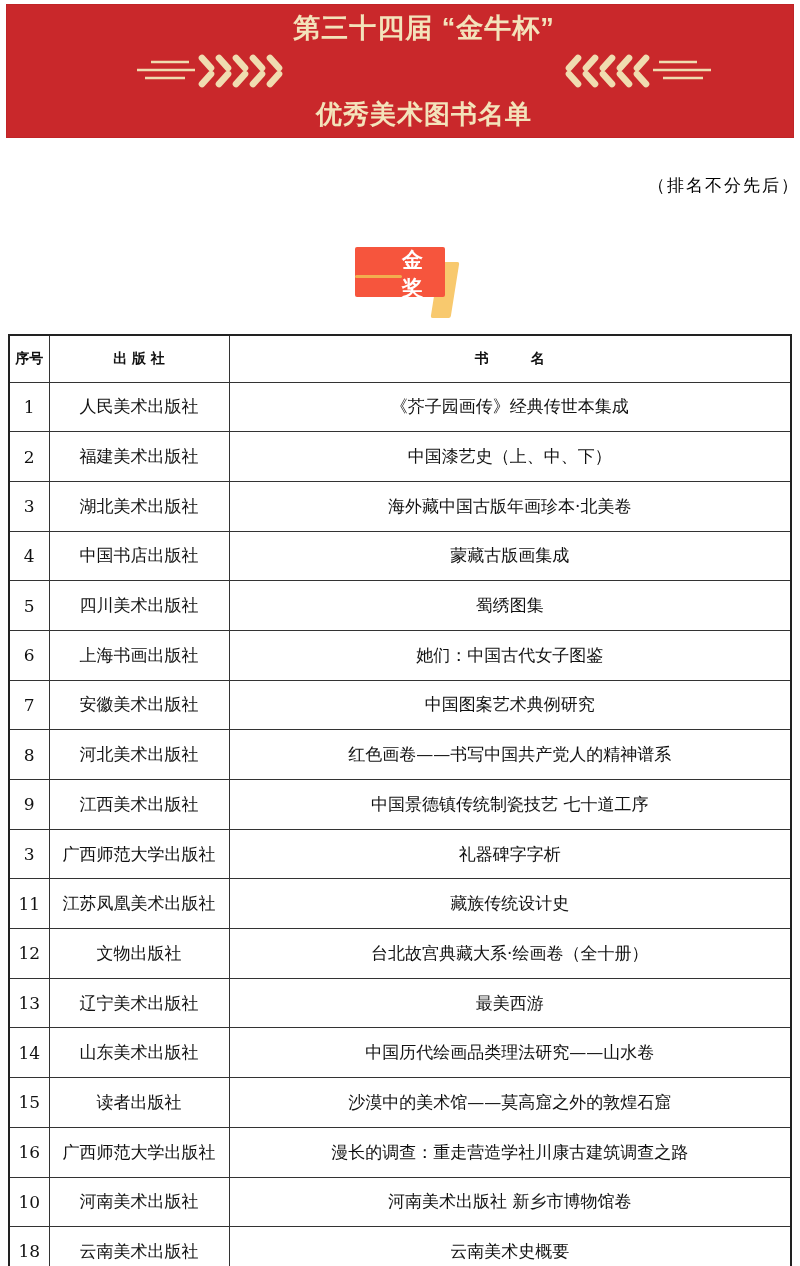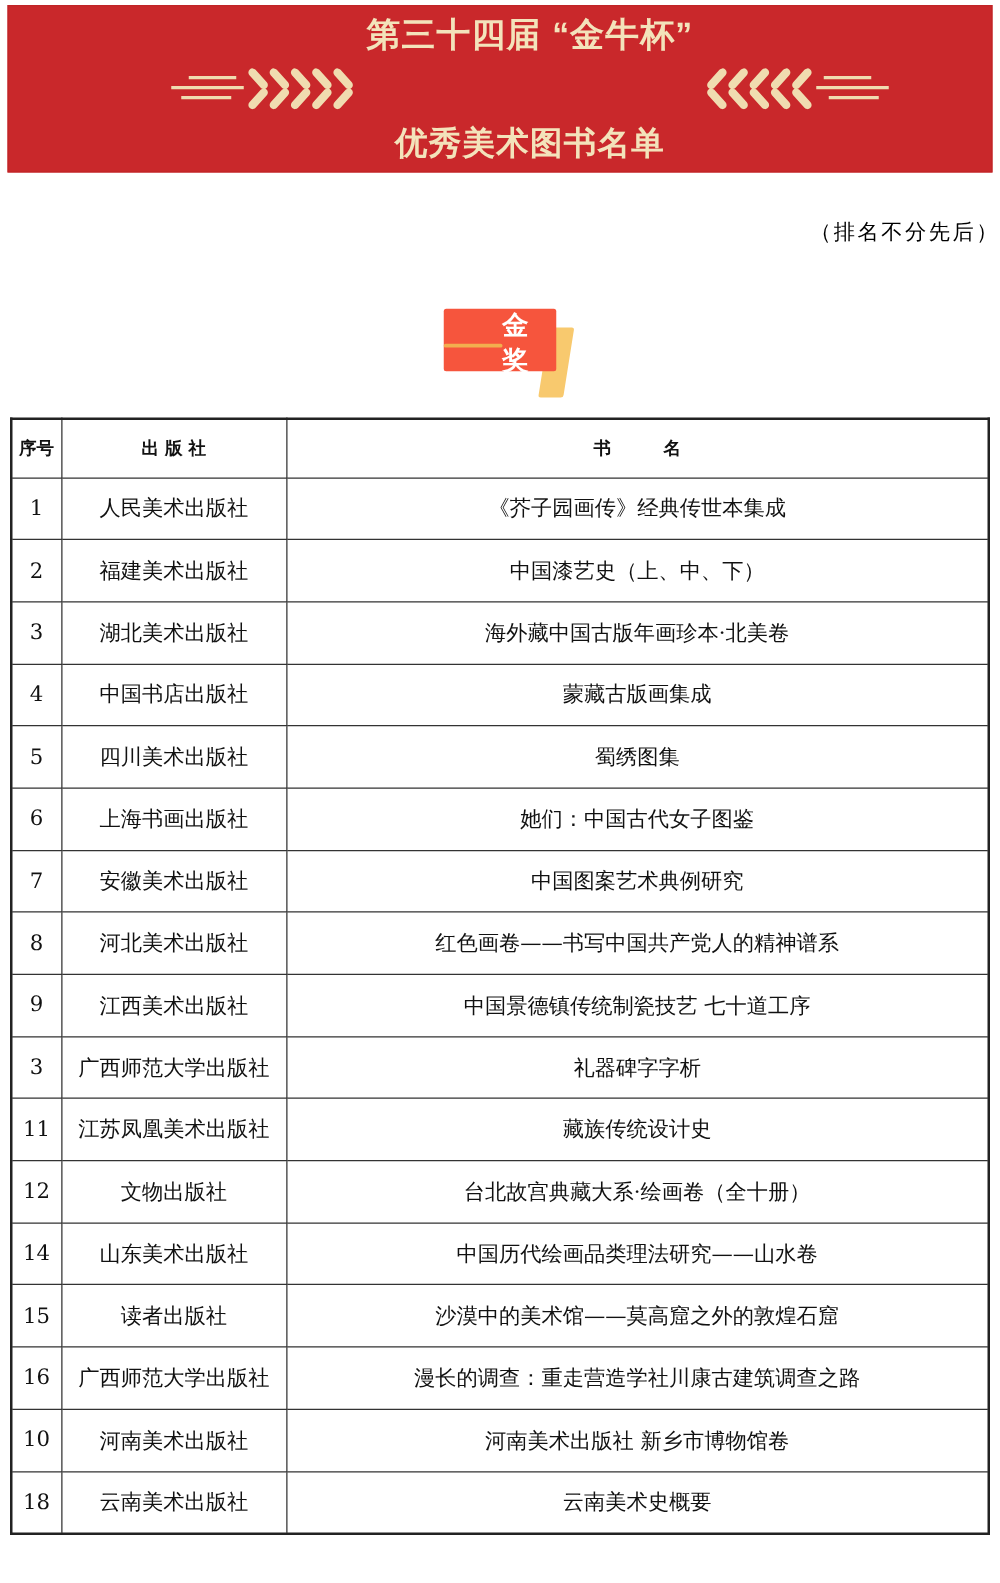--- a/index.html
+++ b/index.html
@@ -232,20 +232,25 @@
         <td>11</td>
         <td>江苏凤凰美术出版社</td>
         <td>藏族传统设计史</td>
       </tr>
       <tr>
         <td>12</td>
         <td>文物出版社</td>
         <td>台北故宫典藏大系·绘画卷（全十册）</td>
       </tr>
       <tr>
+        <td>13</td>
+        <td>辽宁美术出版社</td>
+        <td>最美西游</td>
+      </tr>
+      <tr>
         <td>14</td>
         <td>山东美术出版社</td>
         <td>中国历代绘画品类理法研究——山水卷</td>
       </tr>
       <tr>
         <td>15</td>
         <td>读者出版社</td>
         <td>沙漠中的美术馆——莫高窟之外的敦煌石窟</td>
       </tr>
       <tr>

